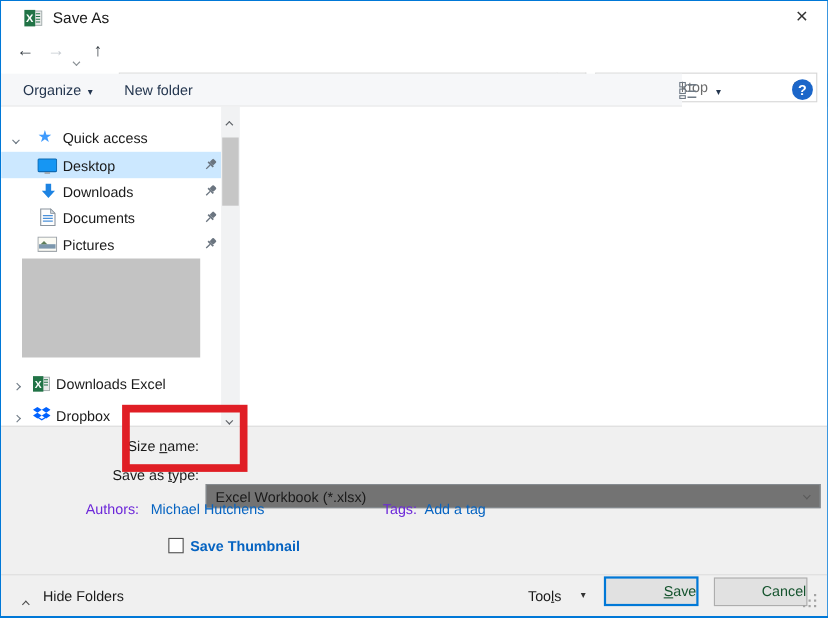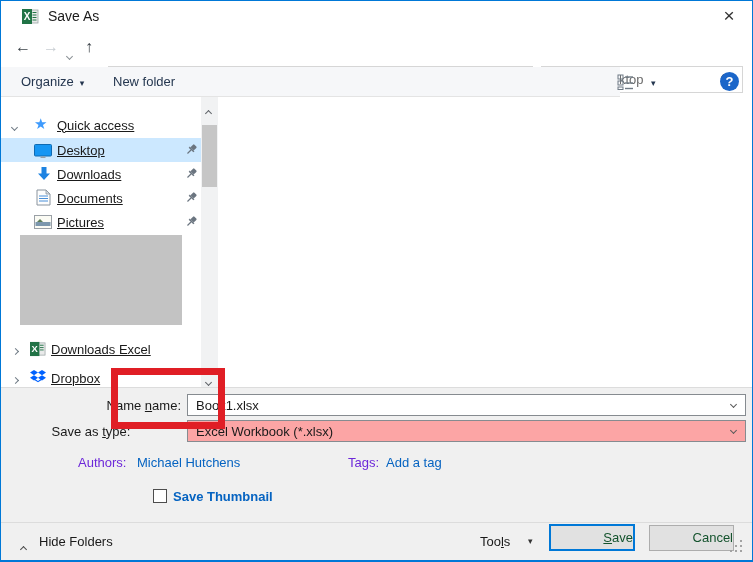--- a/index.html
+++ b/index.html
@@ -46,41 +46,41 @@
   .views-caret { position:absolute; left:650px; top:11px; font-size:9px; color:#24364f; }
   .help-btn { position:absolute; left:719px; top:5px; width:19px; height:19px; border-radius:50%; background:#1b66c9; color:#fff; font-weight:bold; font-size:13px; text-align:center; line-height:19px; }
 
   
   .main { position:absolute; left:0; top:96px; width:751px; height:290px; background:#fff; overflow:hidden; }
   .sidebar { position:absolute; left:0; top:0; width:200px; height:290px; background:#fff; }
   .side-row { position:absolute; left:0; width:200px; height:24px; display:flex; align-items:center; }
   .side-row.selected { background:#cce8ff; }
   .tree-chev { position:absolute; color:#6f7a85; }
   .side-icon { position:absolute; width:18px; height:16px; }
-  .side-label { position:absolute; left:56px; white-space:nowrap;text-decoration:underline; }
+  .side-label { position:absolute; left:56px; white-space:nowrap; }
   .pin-icon { position:absolute; left:184px; top:5px; }
   .redact-box { position:absolute; left:19px; top:138px; width:162px; height:90px; background:#c3c3c3; }
   .side-scroll { position:absolute; left:200px; top:0; width:17px; height:290px; background:#f1f2f3; }
   .scroll-thumb { position:absolute; left:1px; top:28px; width:15px; height:62px; background:#c6c6c6; }
   .scroll-arrow { position:absolute; left:5px; color:#5f6368; }
 
   .filearea { position:absolute; left:217px; top:0; width:534px; height:290px; background:#fff; }
   .list-header { position:absolute; left:0; top:0; width:534px; height:26px; }
   .col { position:absolute; top:6px; color:#44546d; white-space:nowrap; }
   .col-sep { position:absolute; top:2px; width:1px; height:22px; background:#e3e5e8; }
   .sort-caret { position:absolute; left:101px; top:2px; color:#8f979e; }
 
   
   .formarea { position:absolute; left:0; top:386px; width:751px; height:135px; background:#f0f0f0; border-top:1px solid #dcdcdc; }
   .f-label { position:absolute; left:0; width:180px; text-align:right; color:#1a1a1a; }
   .key-u { text-decoration:underline; }
   .combo { position:absolute; left:186px; width:559px; height:22px; border:1px solid #868b90; background:#fff; }
   .combo .chev { position:absolute; right:9px; top:7px; color:#5a5a5a; }
   .combo input { position:absolute; left:8px; top:1px; width:520px; height:18px; border:none; outline:none; background:transparent; font-family:inherit; font-size:13px; color:#1a1a1a; }
-  .combo.gray { background:#fca5a5; }
+  .combo.gray { background:#737373;margin-top:20px; }
   .combo.gray .combo-text { position:absolute; left:8px; top:3px; color:#1a1a1a; }
   .meta-label { position:absolute; color:#6d28d9; }
   .meta-link { position:absolute; color:#0563c1; }
   .checkbox { position:absolute; left:152px; top:101px; width:14px; height:14px; border:1px solid #4d4d4d; background:#fff; }
   .chk-label { position:absolute; left:172px; top:101px; color:#0563c1;font-weight:bold; }
 
   
   .footer { position:absolute; left:0; top:521px; width:751px; height:39px; background:#f0f0f0; border-top:1px solid #dcdcdc; }
   .hide-chev { position:absolute; left:20px; top:17px; color:#4a4a4a; }
   .hide-label { position:absolute; left:38px; top:11px; color:#1a1a1a; }
@@ -260,27 +260,23 @@
 
     <div class="side-scroll">
       <span class="scroll-arrow" style="top:7px;"><span class="chev up sm"></span></span>
       <div class="scroll-thumb"></div>
       <span class="scroll-arrow" style="top:276px;"><span class="chev down sm"></span></span>
     </div>
 
   </div>
 
   <div class="formarea">
-    <div class="f-label" style="top:10px;"><span>Name </span><span class="key-u">n</span><span>ame:</span></div>
-    <div class="combo" style="top:6px;">
-      <input value="Book1.xlsx" style="">
-      <span class="chev down sm"></span>
-    </div>
-
-    <div class="f-label" style="top:36px;text-align:center;"><span>Save as </span><span class="key-u">t</span><span>ype:</span></div>
+    <div class="f-label" style="top:10px;"><span>Size </span><span class="key-u">n</span><span>ame:</span></div>
+
+    <div class="f-label" style="top:36px;"><span>Save as </span><span class="key-u">t</span><span>ype:</span></div>
     <div class="combo gray" style="top:32px;">
       <span class="combo-text">Excel Workbook (*.xlsx)</span>
       <span class="chev down sm"></span>
     </div>
 
     <span class="meta-label" style="left:77px; top:67px;">Authors:</span>
     <span class="meta-link" style="left:136px; top:67px;">Michael Hutchens</span>
     <span class="meta-label" style="left:347px; top:67px;">Tags:</span>
     <span class="meta-link" style="left:385px; top:67px;">Add a tag</span>
 

